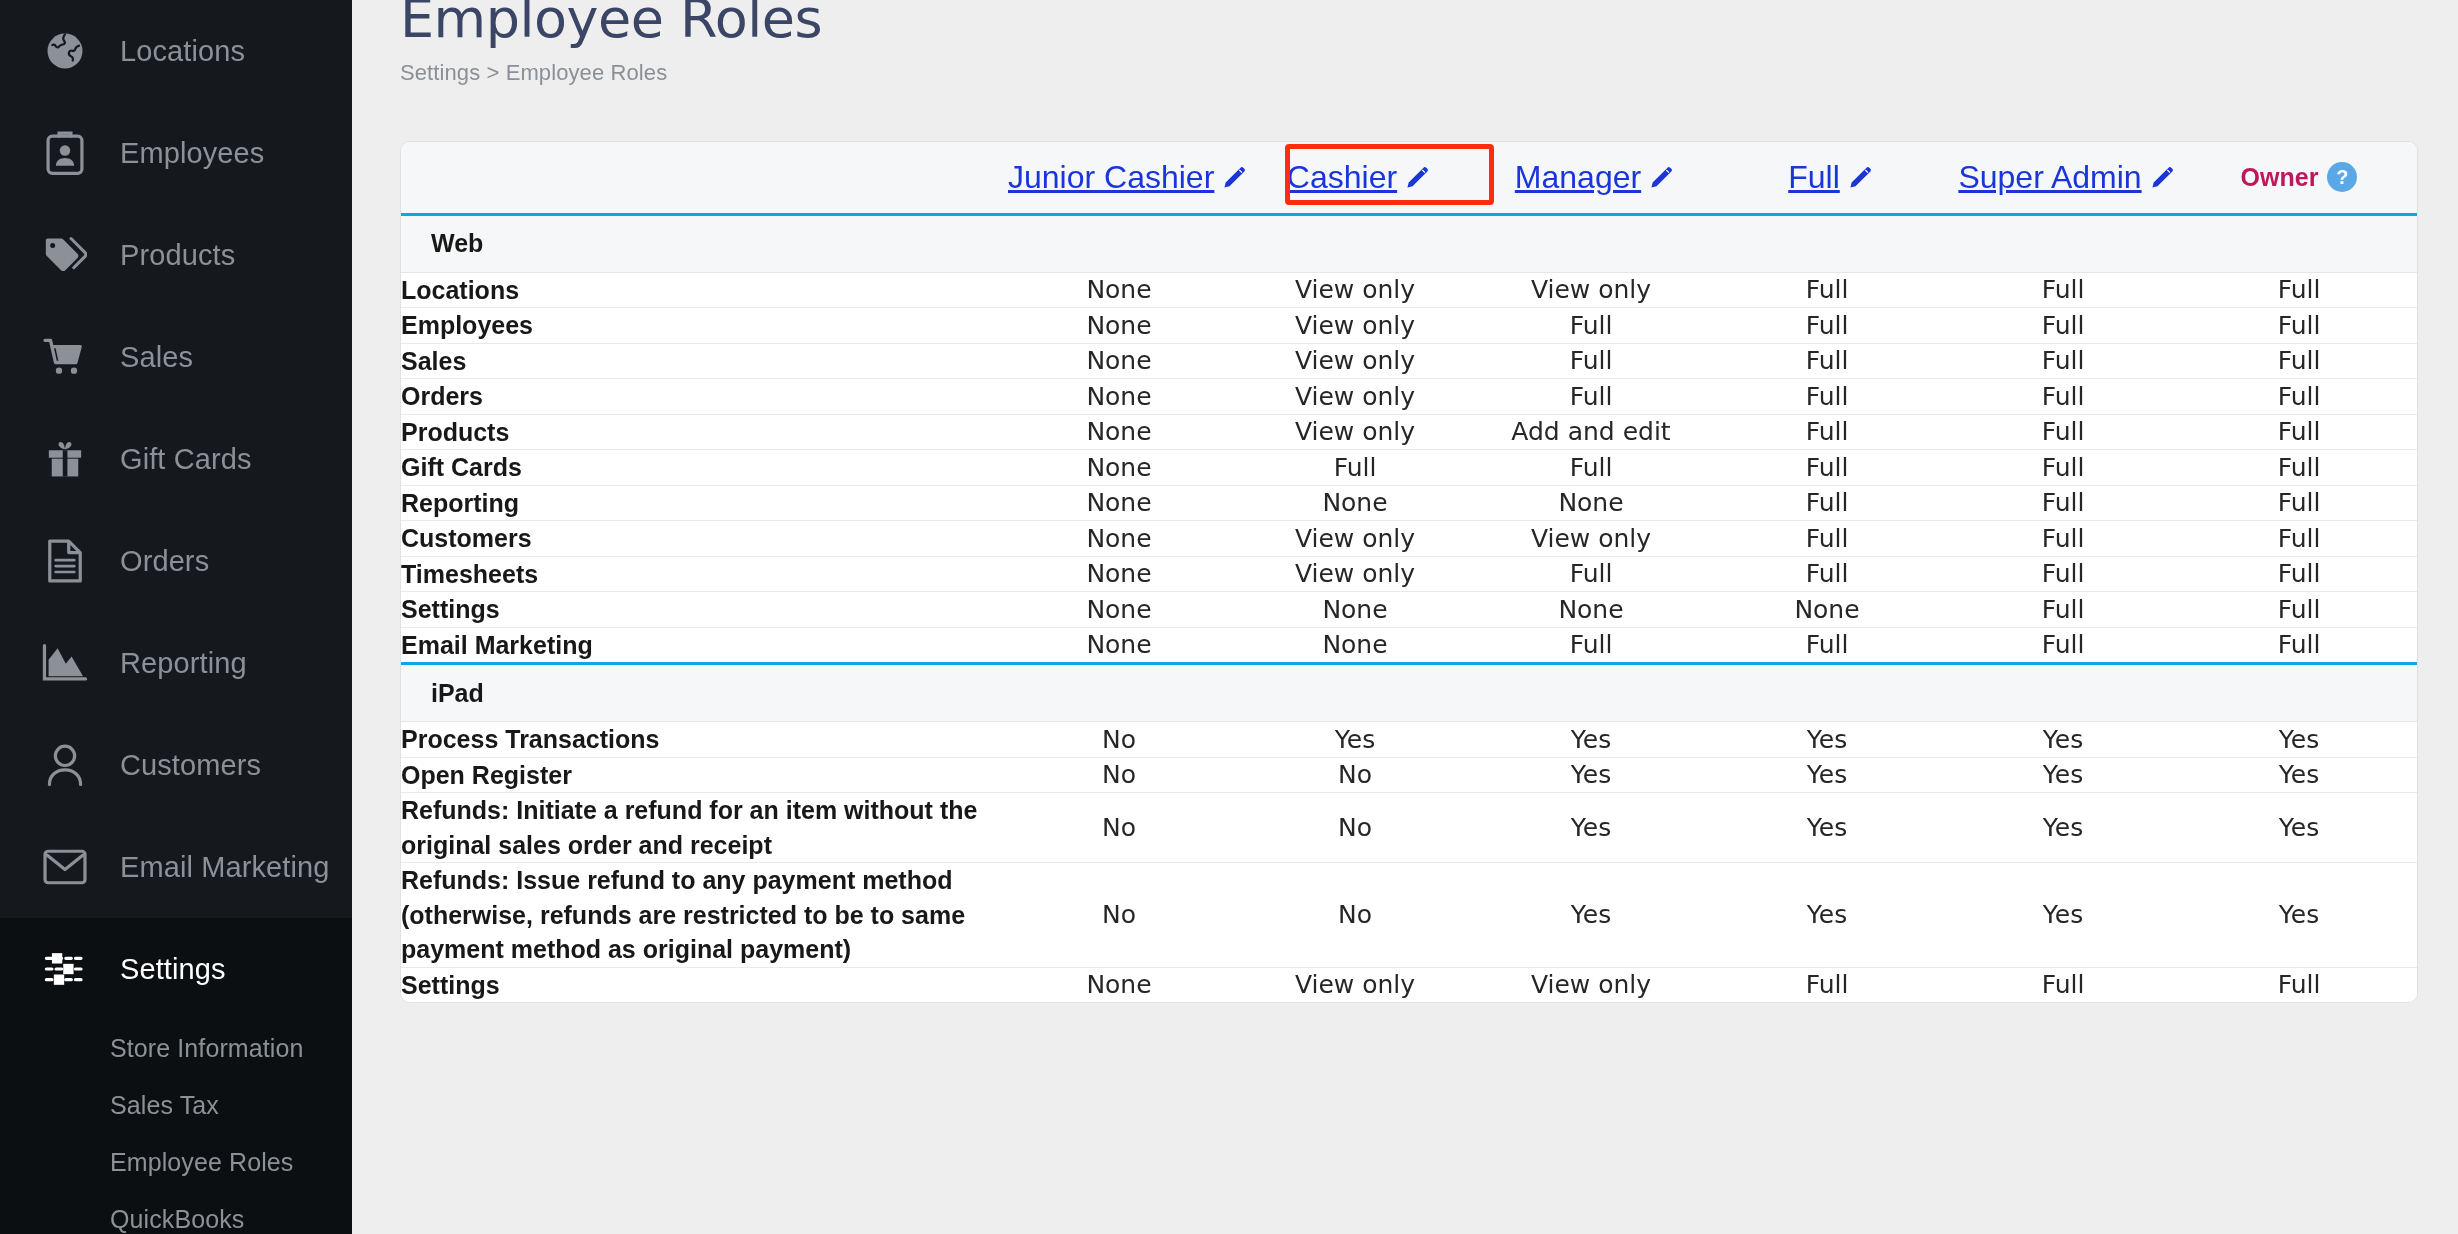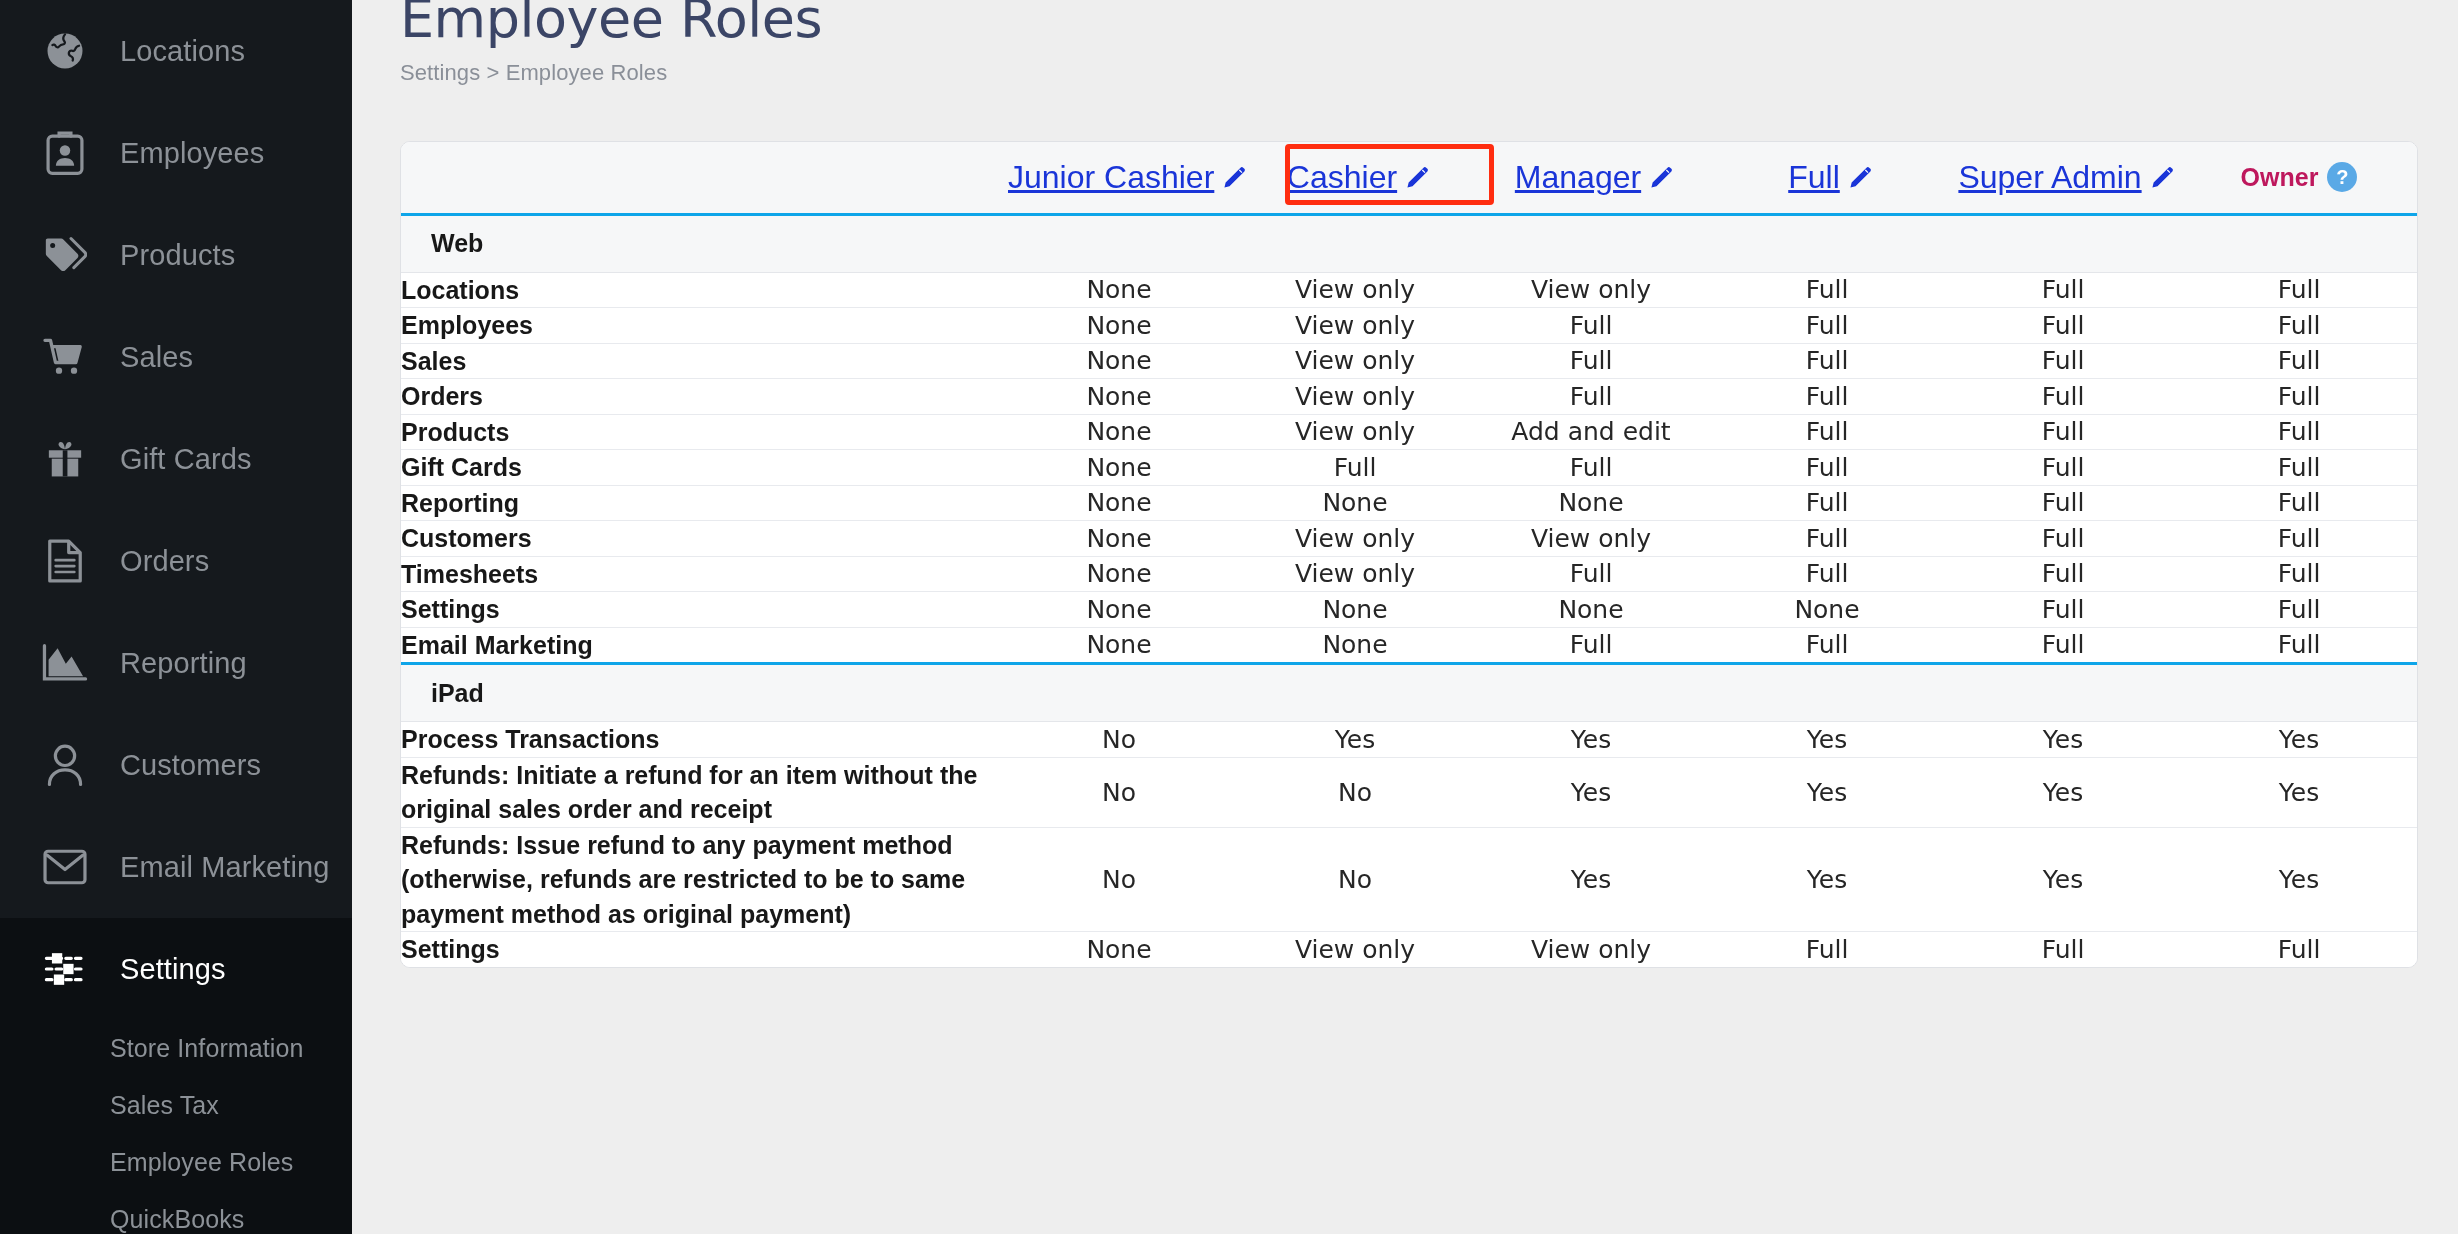--- a/index.html
+++ b/index.html
@@ -482,20 +482,29 @@
             <tr class="data-row">
               <td class="row-label">Process Transactions</td>
               <td class="val">No</td>
               <td class="val">Yes</td>
               <td class="val">Yes</td>
               <td class="val">Yes</td>
               <td class="val">Yes</td>
               <td class="val">Yes</td>
             </tr>
             <tr class="data-row">
+              <td class="row-label">Open Register</td>
+              <td class="val">No</td>
+              <td class="val">No</td>
+              <td class="val">Yes</td>
+              <td class="val">Yes</td>
+              <td class="val">Yes</td>
+              <td class="val">Yes</td>
+            </tr>
+            <tr class="data-row">
               <td class="row-label">Refunds: Initiate a refund for an item without the original sales order and receipt</td>
               <td class="val">No</td>
               <td class="val">No</td>
               <td class="val">Yes</td>
               <td class="val">Yes</td>
               <td class="val">Yes</td>
               <td class="val">Yes</td>
             </tr>
             <tr class="data-row">
               <td class="row-label">Refunds: Issue refund to any payment method (otherwise, refunds are restricted to be to same payment method as original payment)</td>

